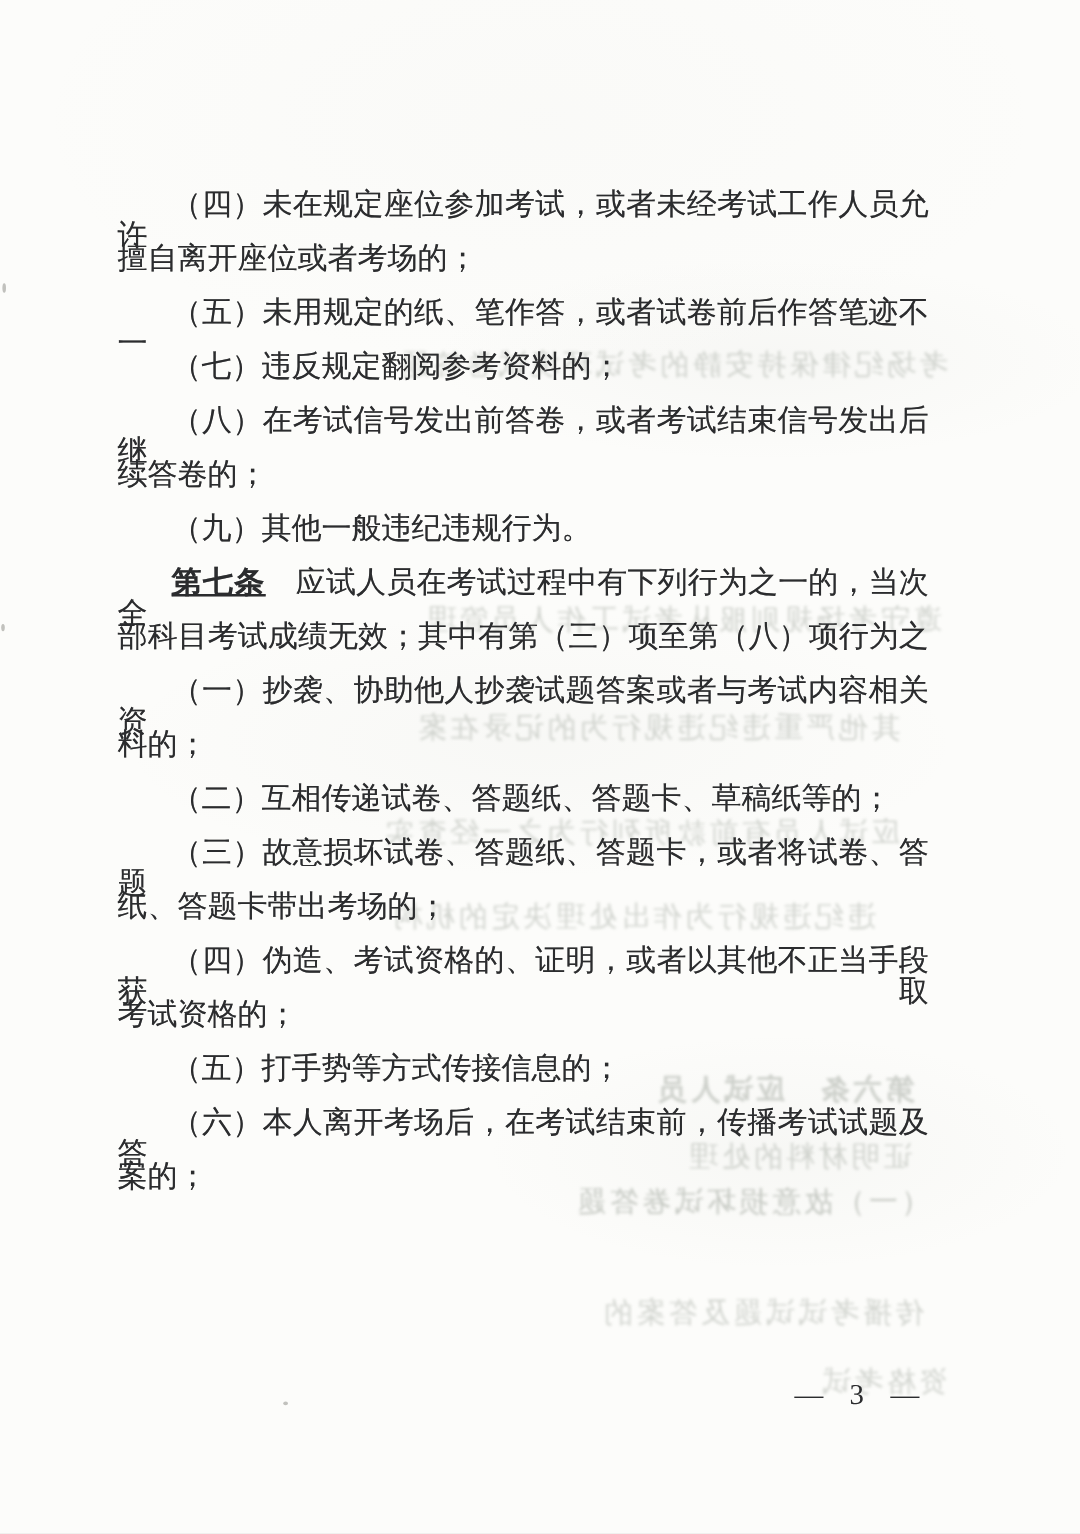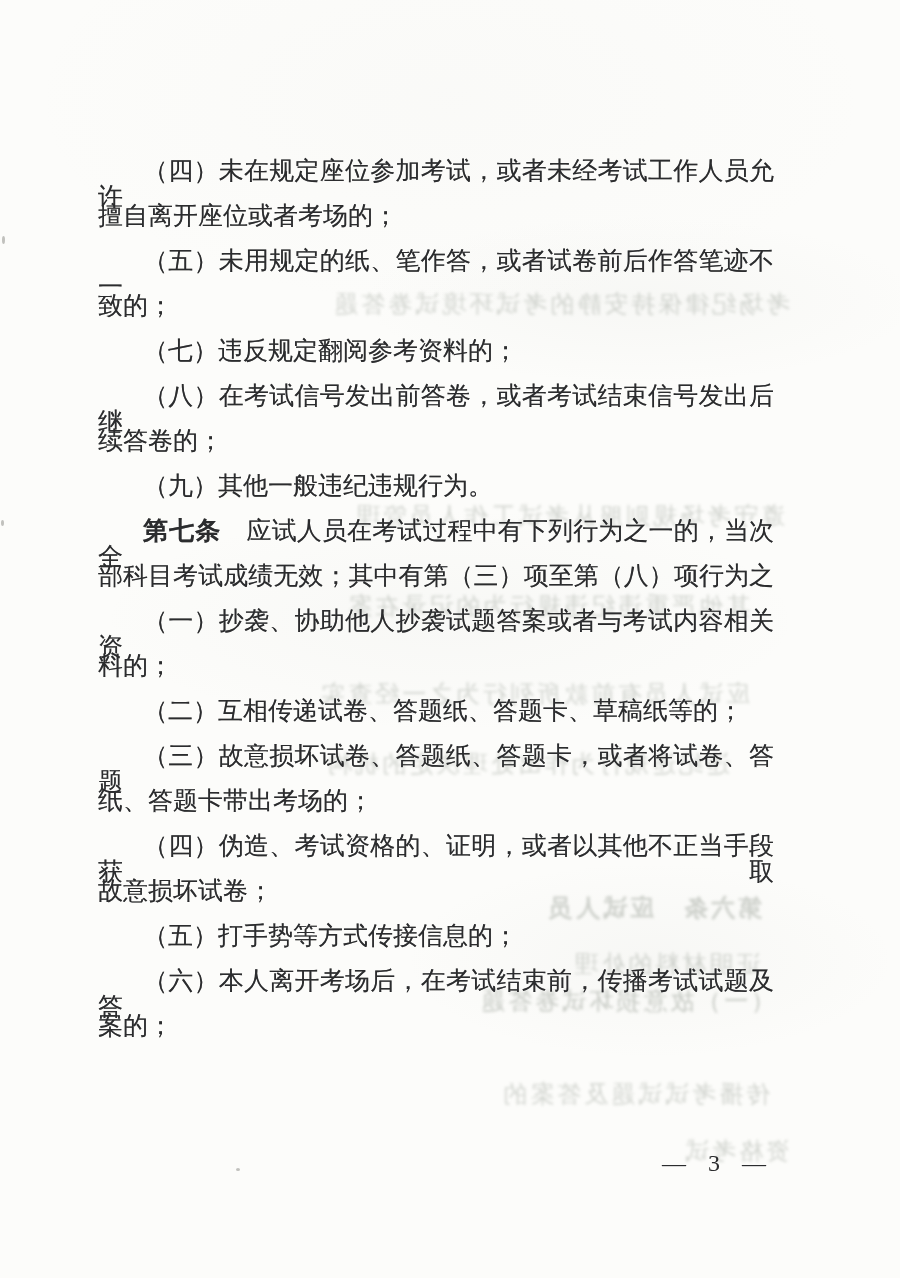--- a/index.html
+++ b/index.html
@@ -25,21 +25,21 @@
     text-shadow:0 0 .4px rgba(43,44,46,.55);
   }
   .line{height:45px;white-space:nowrap;}
   .line.indent{text-indent:1.8em;}
   .line.fill{
     white-space:normal;
     text-align:justify;
     text-align-last:justify;
     -moz-text-align-last:justify;
   }
-  .line b{font-weight:bold;letter-spacing:1px;}
+  .line b{font-weight:bold;letter-spacing:1px;text-decoration:underline;}
   
   #page-number{
     position:absolute;
     top:1150px;right:126px;
     font-size:24px;
     letter-spacing:8px;
     color:#2b2c2e;
     white-space:nowrap;
   }
   
@@ -75,34 +75,33 @@
   <div class="bleed boldish" style="left:552px;top:892px;width:210px;">第六条　应试人员</div>
   <div class="bleed" style="left:590px;top:948px;width:170px;">证明材料的处理</div>
   <div class="bleed strong" style="left:545px;top:985px;width:230px;">（一）故意损坏试卷答题</div>
   <div class="bleed" style="left:560px;top:1078px;width:210px;">传播考试试题及答案的</div>
   <div class="bleed" style="left:690px;top:1135px;width:100px;">资格考试</div>
 
   <div id="text-block">
       <div class="line indent fill">（四）未在规定座位参加考试，或者未经考试工作人员允许</div>
       <div class="line">擅自离开座位或者考场的；</div>
       <div class="line indent fill">（五）未用规定的纸、笔作答，或者试卷前后作答笔迹不一</div>
-      <div class="line">致的；</div>
       <div class="line indent">（七）违反规定翻阅参考资料的；</div>
       <div class="line indent fill">（八）在考试信号发出前答卷，或者考试结束信号发出后继</div>
       <div class="line">续答卷的；</div>
       <div class="line indent">（九）其他一般违纪违规行为。</div>
       <div class="line indent fill"><b>第七条</b>　应试人员在考试过程中有下列行为之一的，当次全</div>
       <div class="line fill">部科目考试成绩无效；其中有第（三）项至第（八）项行为之</div>
       <div class="line indent fill">（一）抄袭、协助他人抄袭试题答案或者与考试内容相关资</div>
       <div class="line">料的；</div>
       <div class="line indent">（二）互相传递试卷、答题纸、答题卡、草稿纸等的；</div>
       <div class="line indent fill">（三）故意损坏试卷、答题纸、答题卡，或者将试卷、答题</div>
       <div class="line">纸、答题卡带出考场的；</div>
       <div class="line indent fill">（四）伪造、考试资格的、证明，或者以其他不正当手段获取</div>
-      <div class="line">故意损坏试卷；</div>
+      <div class="line">考试资格的；</div>
       <div class="line indent">（五）打手势等方式传接信息的；</div>
       <div class="line indent fill">（六）本人离开考场后，在考试结束前，传播考试试题及答</div>
       <div class="line">案的；</div>
     </div>
 
   <div id="page-number">— 3 —</div>
 
   <div class="speck" style="left:236px;top:1168px;"></div>
   <div class="speck" style="left:2px;top:236px;height:8px;width:3px;"></div>
   <div class="speck" style="left:1px;top:520px;height:6px;width:3px;"></div>

